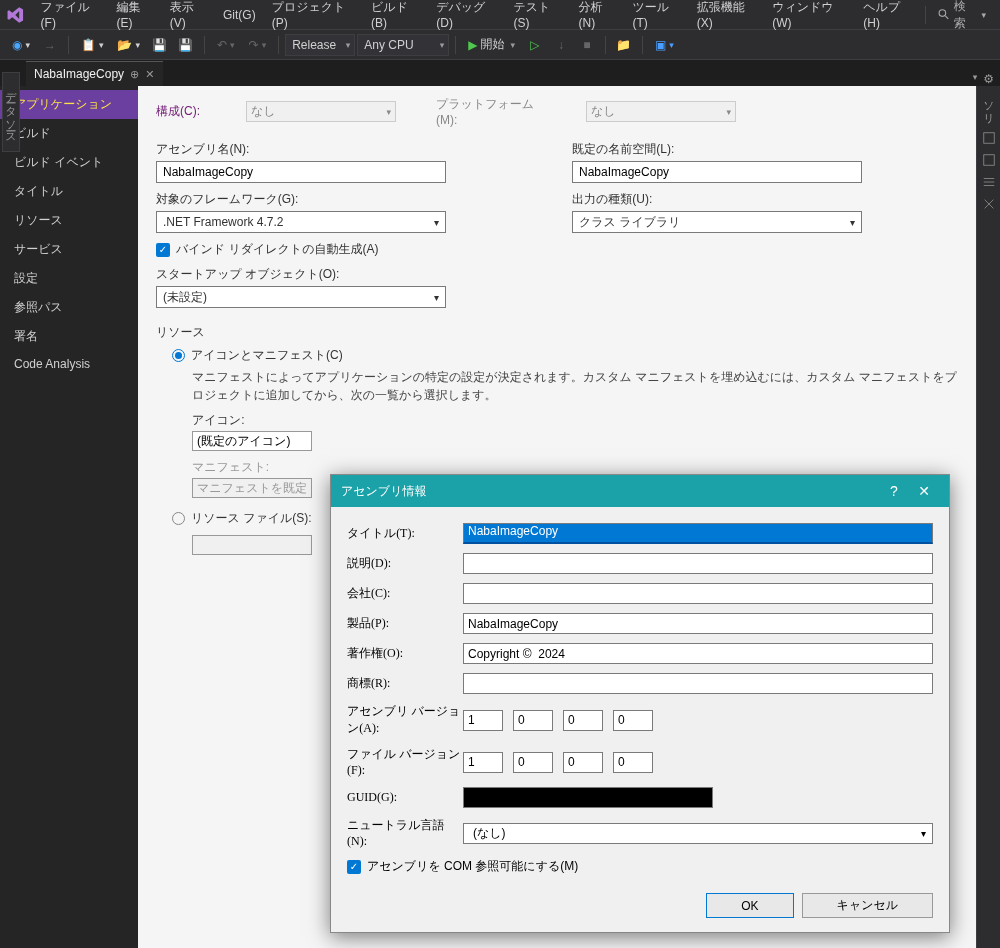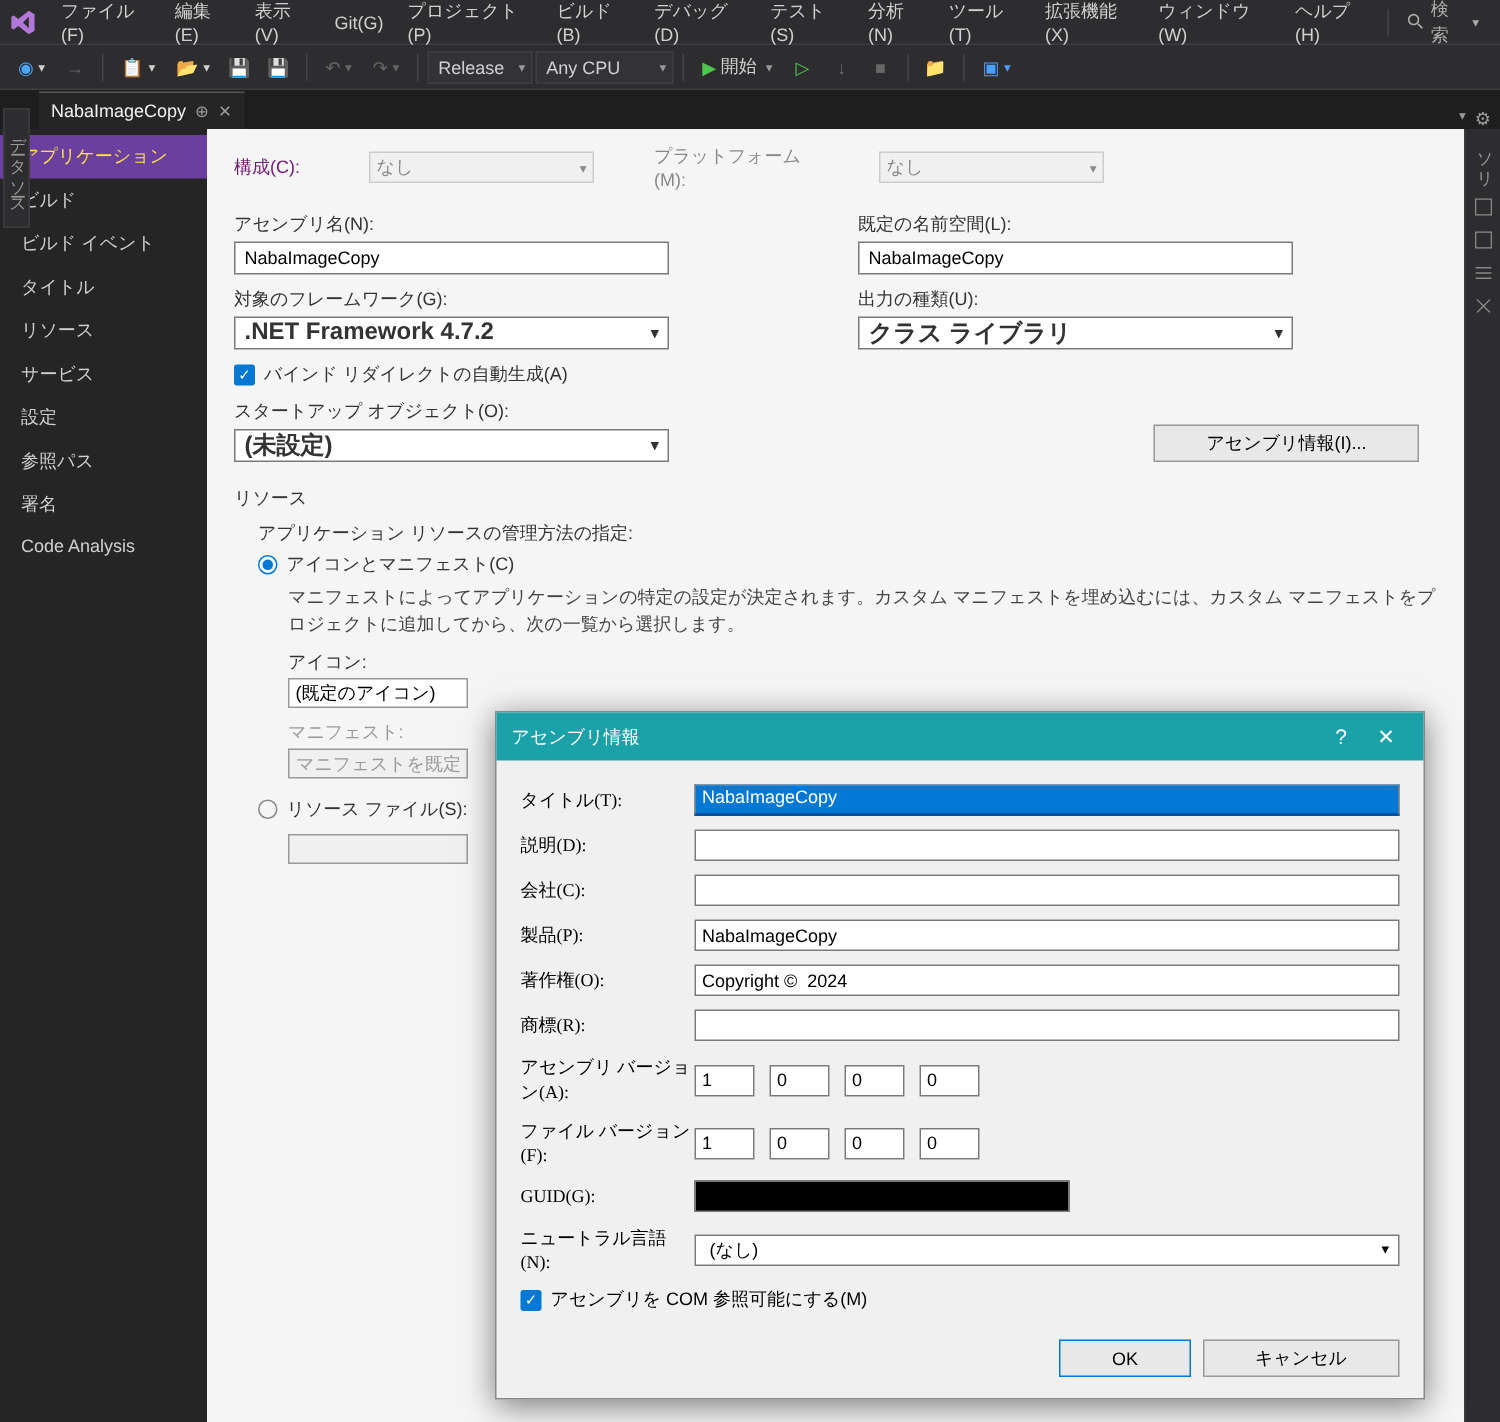--- a/index.html
+++ b/index.html
@@ -41,21 +41,21 @@
 .cfgrow .lbl { color: #701a75; font-size: 12px; width: 50px; }
 .cfgrow .wlbl { color: #888; font-size: 12px; width: 110px; }
 .cfgrow .dd { border: 1px solid #ccc; background: #fff; height: 21px; width: 150px; padding: 0 4px; position: relative; color: #888; font-size: 12px; display: flex; align-items: center; }
 .cfgrow .dd.disabled { background: #f0f0f0; }
 .cfgrow .dd::after { content: "▾"; position: absolute; right: 4px; font-size: 9px; }
 
 .formrow { display: flex; gap: 30px; margin-bottom: 8px; }
 .formcol { flex: 1; display: flex; flex-direction: column; gap: 3px; }
 .formcol .flbl { font-size: 12px; color: #333; }
 .formcol .finput { border: 1px solid #7a7a7a; height: 22px; padding: 0 6px; font-size: 12px; background: #fff; width: 290px; }
-.formcol .fsel { border: 1px solid #7a7a7a; height: 22px; padding: 0 6px; font-size: 16px; background: #fff; width: 290px; position: relative; display: flex; align-items: center; font-weight: bold; }
+.formcol .fsel { border: 1px solid #7a7a7a; height: 22px; padding: 0 6px; font-size: 12px; background: #fff; width: 290px; position: relative; display: flex; align-items: center; }
 .formcol .fsel::after { content: "▾"; position: absolute; right: 6px; font-size: 10px; }
 
 .checkrow { display: flex; align-items: center; gap: 6px; margin: 8px 0; }
 .checkrow .chk { width: 14px; height: 14px; background: #0078d4; border-radius: 2px; display: flex; align-items: center; justify-content: center; color: #fff; font-size: 10px; }
 
 .assemblybtn { border: 1px solid #999; background: #e8e8e8; padding: 3px 34px; font-size: 12px; margin-left: auto; }
 
 .fieldset { margin-top: 16px; }
 .fieldset .legend { font-size: 12px; color: #333; margin-bottom: 6px; }
 .fieldset .inner { padding-left: 16px; font-size: 12px; }
@@ -223,29 +223,25 @@
     <div class="checkrow">
       <div class="chk">✓</div>
       <span>バインド リダイレクトの自動生成(A)</span>
     </div>
 
     <div class="formrow" style="align-items:flex-end">
       <div class="formcol">
         <span class="flbl">スタートアップ オブジェクト(O):</span>
         <div class="fsel">(未設定)</div>
       </div>
-      <div class="formcol" style="align-items:flex-end;padding-right:12px">
-        <button class="assemblybtn">アセンブリ情報(I)...</button>
-      </div>
     </div>
 
     <div class="fieldset">
       <div class="legend">リソース</div>
       <div class="inner">
-        <div>アプリケーション リソースの管理方法の指定:</div>
         <div class="radio">
           <div class="rdot">
               <div class="fill"></div>
             </div>
           <span>アイコンとマニフェスト(C)</span>
         </div>
         <div class="desc" style="padding-left:20px">マニフェストによってアプリケーションの特定の設定が決定されます。カスタム マニフェストを埋め込むには、カスタム マニフェストをプロジェクトに追加してから、次の一覧から選択します。</div>
         <div class="subfield" style="padding-left:20px">
           <div class="slbl">アイコン:</div>
           <input class="sinput" value="(既定のアイコン)" style="">

